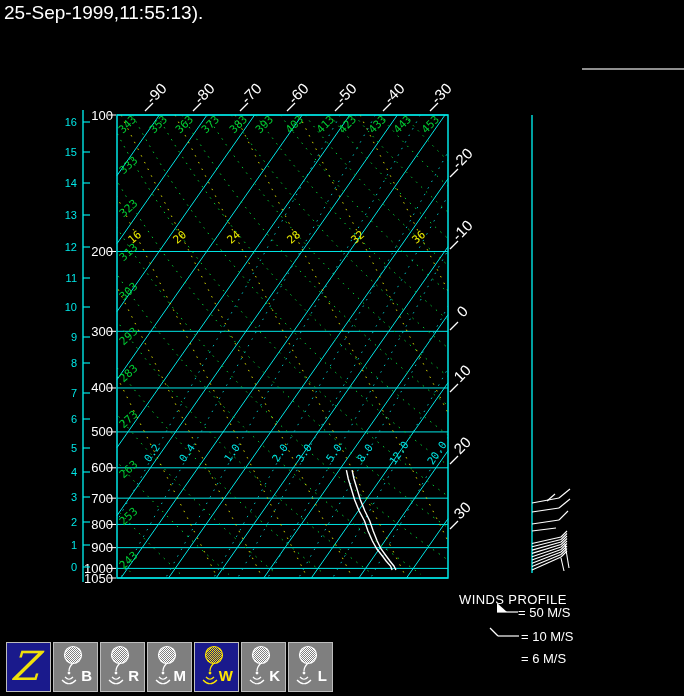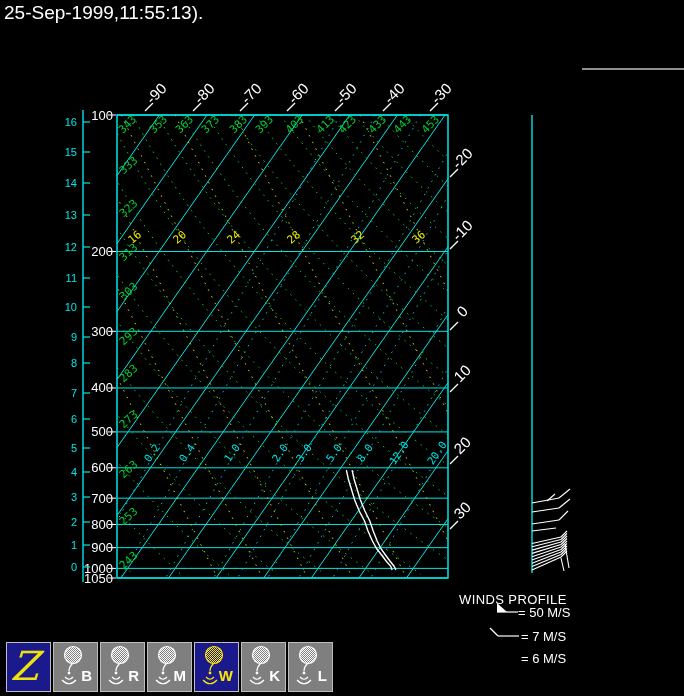--- a/index.html
+++ b/index.html
@@ -283,21 +283,21 @@
       <line x1="497" y1="612" x2="518" y2="612" stroke="#fff" stroke-width="1.2"></line>
       <line x1="490" y1="628" x2="498" y2="636" stroke="#fff" stroke-width="1.2"></line>
       <line x1="498" y1="636" x2="519" y2="636" stroke="#fff" stroke-width="1.2"></line>
       <line x1="494" y1="651" x2="499" y2="656" stroke="#fff" stroke-width="1.2"></line>
       <line x1="499" y1="656" x2="519" y2="656" stroke="#fff" stroke-width="1.2"></line>
     </g>
   </svg>
 
 <div class="winds-title">WINDS PROFILE</div>
 <div class="legend-label lg0">= 50 M/S</div>
-<div class="legend-label lg1">= 7 M/S</div>
+<div class="legend-label lg1">= 10 M/S</div>
 <div class="legend-label lg2">= 6 M/S</div>
 
 <div id="toolbar">
   <div class="btn hl">
       <span class="zglyph">Z</span>
     </div>
   <div class="btn">
       <span class="icon-slot"><svg width="43" height="48" viewBox="0 0 43 48">
       <defs>
             <pattern id="dth1" width="2" height="2" patternUnits="userSpaceOnUse">

